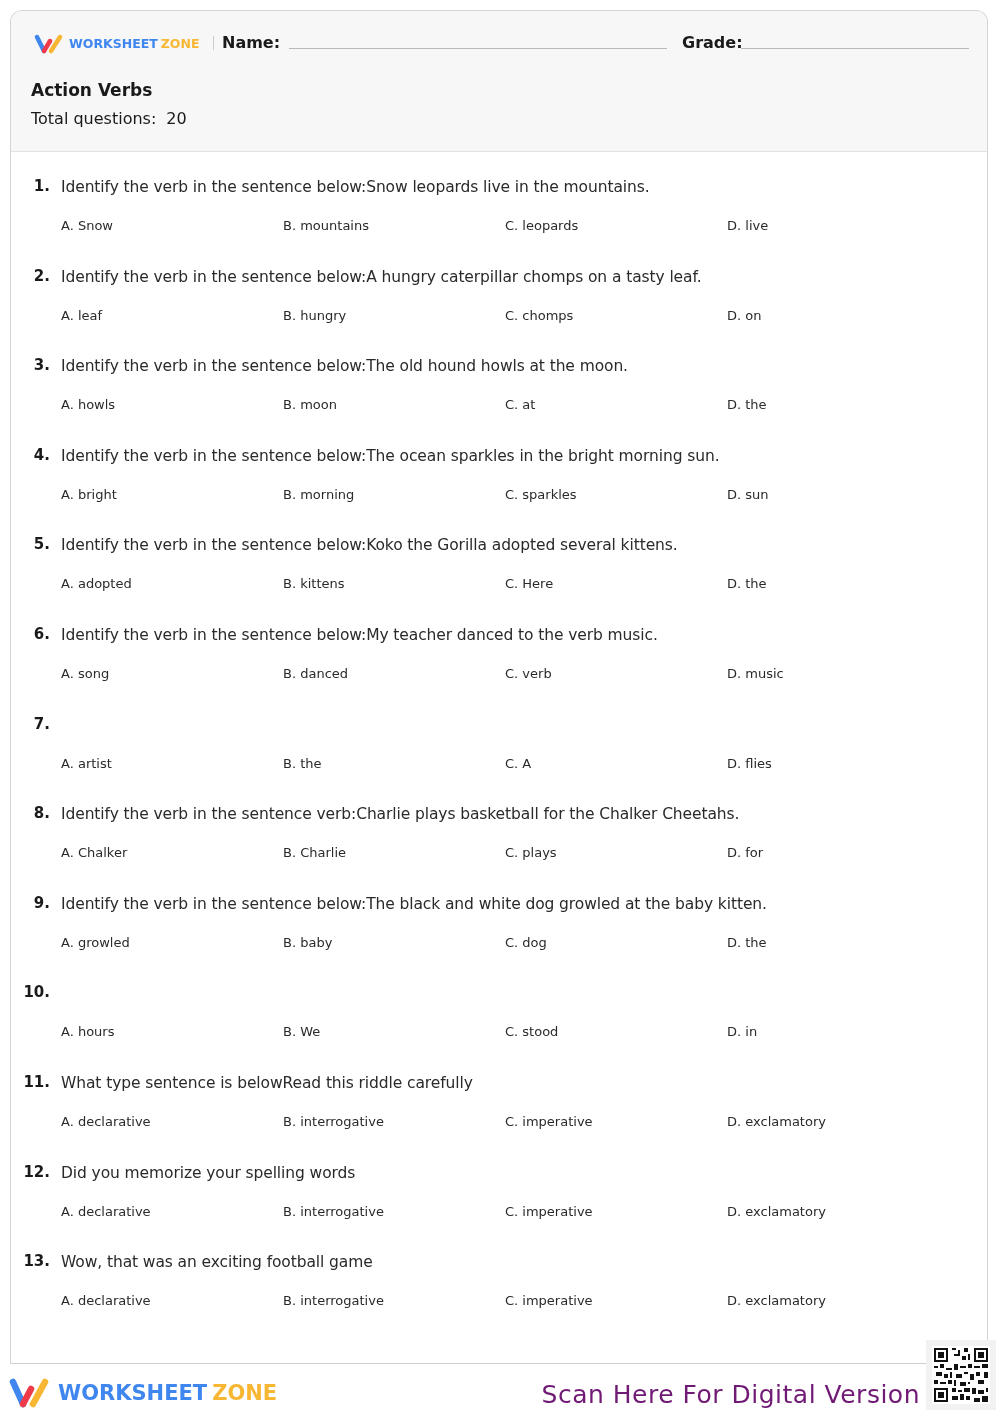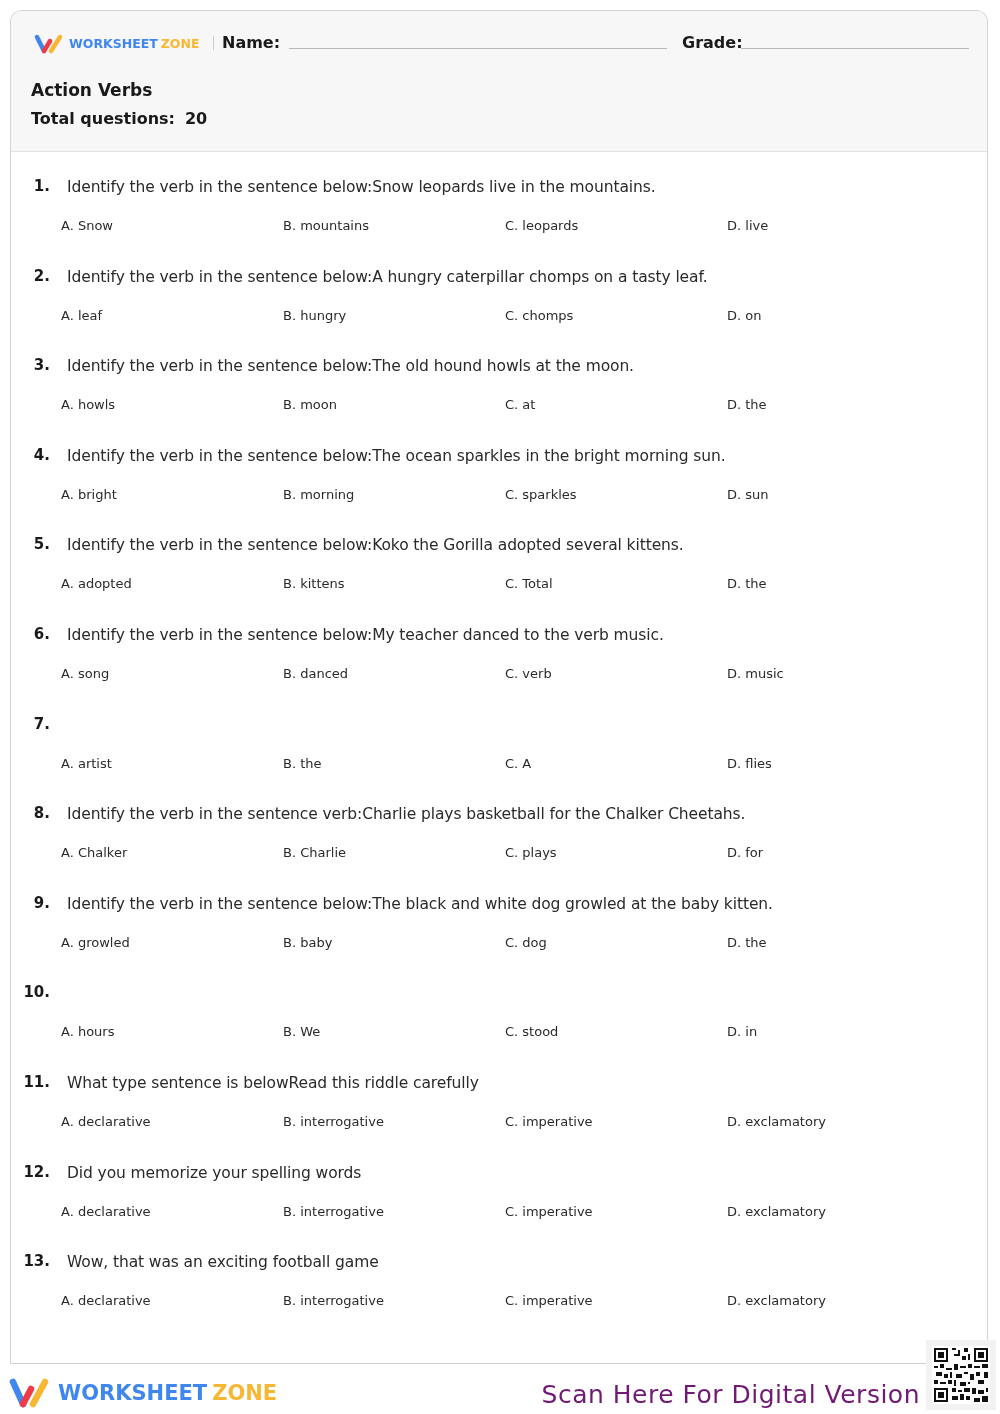--- a/index.html
+++ b/index.html
@@ -86,21 +86,21 @@
       top: 69px;
       font-size: 17px;
       font-weight: bold;
       color: #1a1a1a;
     }
     .total {
       position: absolute;
       left: 20px;
       top: 98px;
       font-size: 16px;
-      font-weight: bold;
+      font-weight: normal;
       color: #1a1a1a;
     }
     .total .num { margin-left: 10px; }
     .questions {
       position: absolute;
       left: 0;
       top: 160px;
       width: 100%;
     }
     .q {
@@ -118,21 +118,20 @@
       white-space: nowrap;
     }
     .q-text {
       position: absolute;
       left: 50px;
       top: 7px;
       font-size: 15.5px;
       color: #2a2a2a;
       white-space: nowrap;
       letter-spacing: -0.1px;
-      margin-left: 6px;
     }
     .opt {
       position: absolute;
       top: 47px;
       font-size: 13px;
       color: #2a2a2a;
       white-space: nowrap;
     }
     .opt.a { left: 50px; }
     .opt.b { left: 272px; }
@@ -233,21 +232,21 @@
       <span class="opt a">A. bright</span>
       <span class="opt b">B. morning</span>
       <span class="opt c">C. sparkles</span>
       <span class="opt d">D. sun</span>
     </div>
     <div class="q">
       <span class="q-num">5.</span>
       <span class="q-text">Identify the verb in the sentence below:Koko the Gorilla adopted several kittens.</span>
       <span class="opt a">A. adopted</span>
       <span class="opt b">B. kittens</span>
-      <span class="opt c">C. Total</span>
+      <span class="opt c">C. Here</span>
       <span class="opt d">D. the</span>
     </div>
     <div class="q">
       <span class="q-num">6.</span>
       <span class="q-text">Identify the verb in the sentence below:My teacher danced to the verb music.</span>
       <span class="opt a">A. song</span>
       <span class="opt b">B. danced</span>
       <span class="opt c">C. verb</span>
       <span class="opt d">D. music</span>
     </div>

